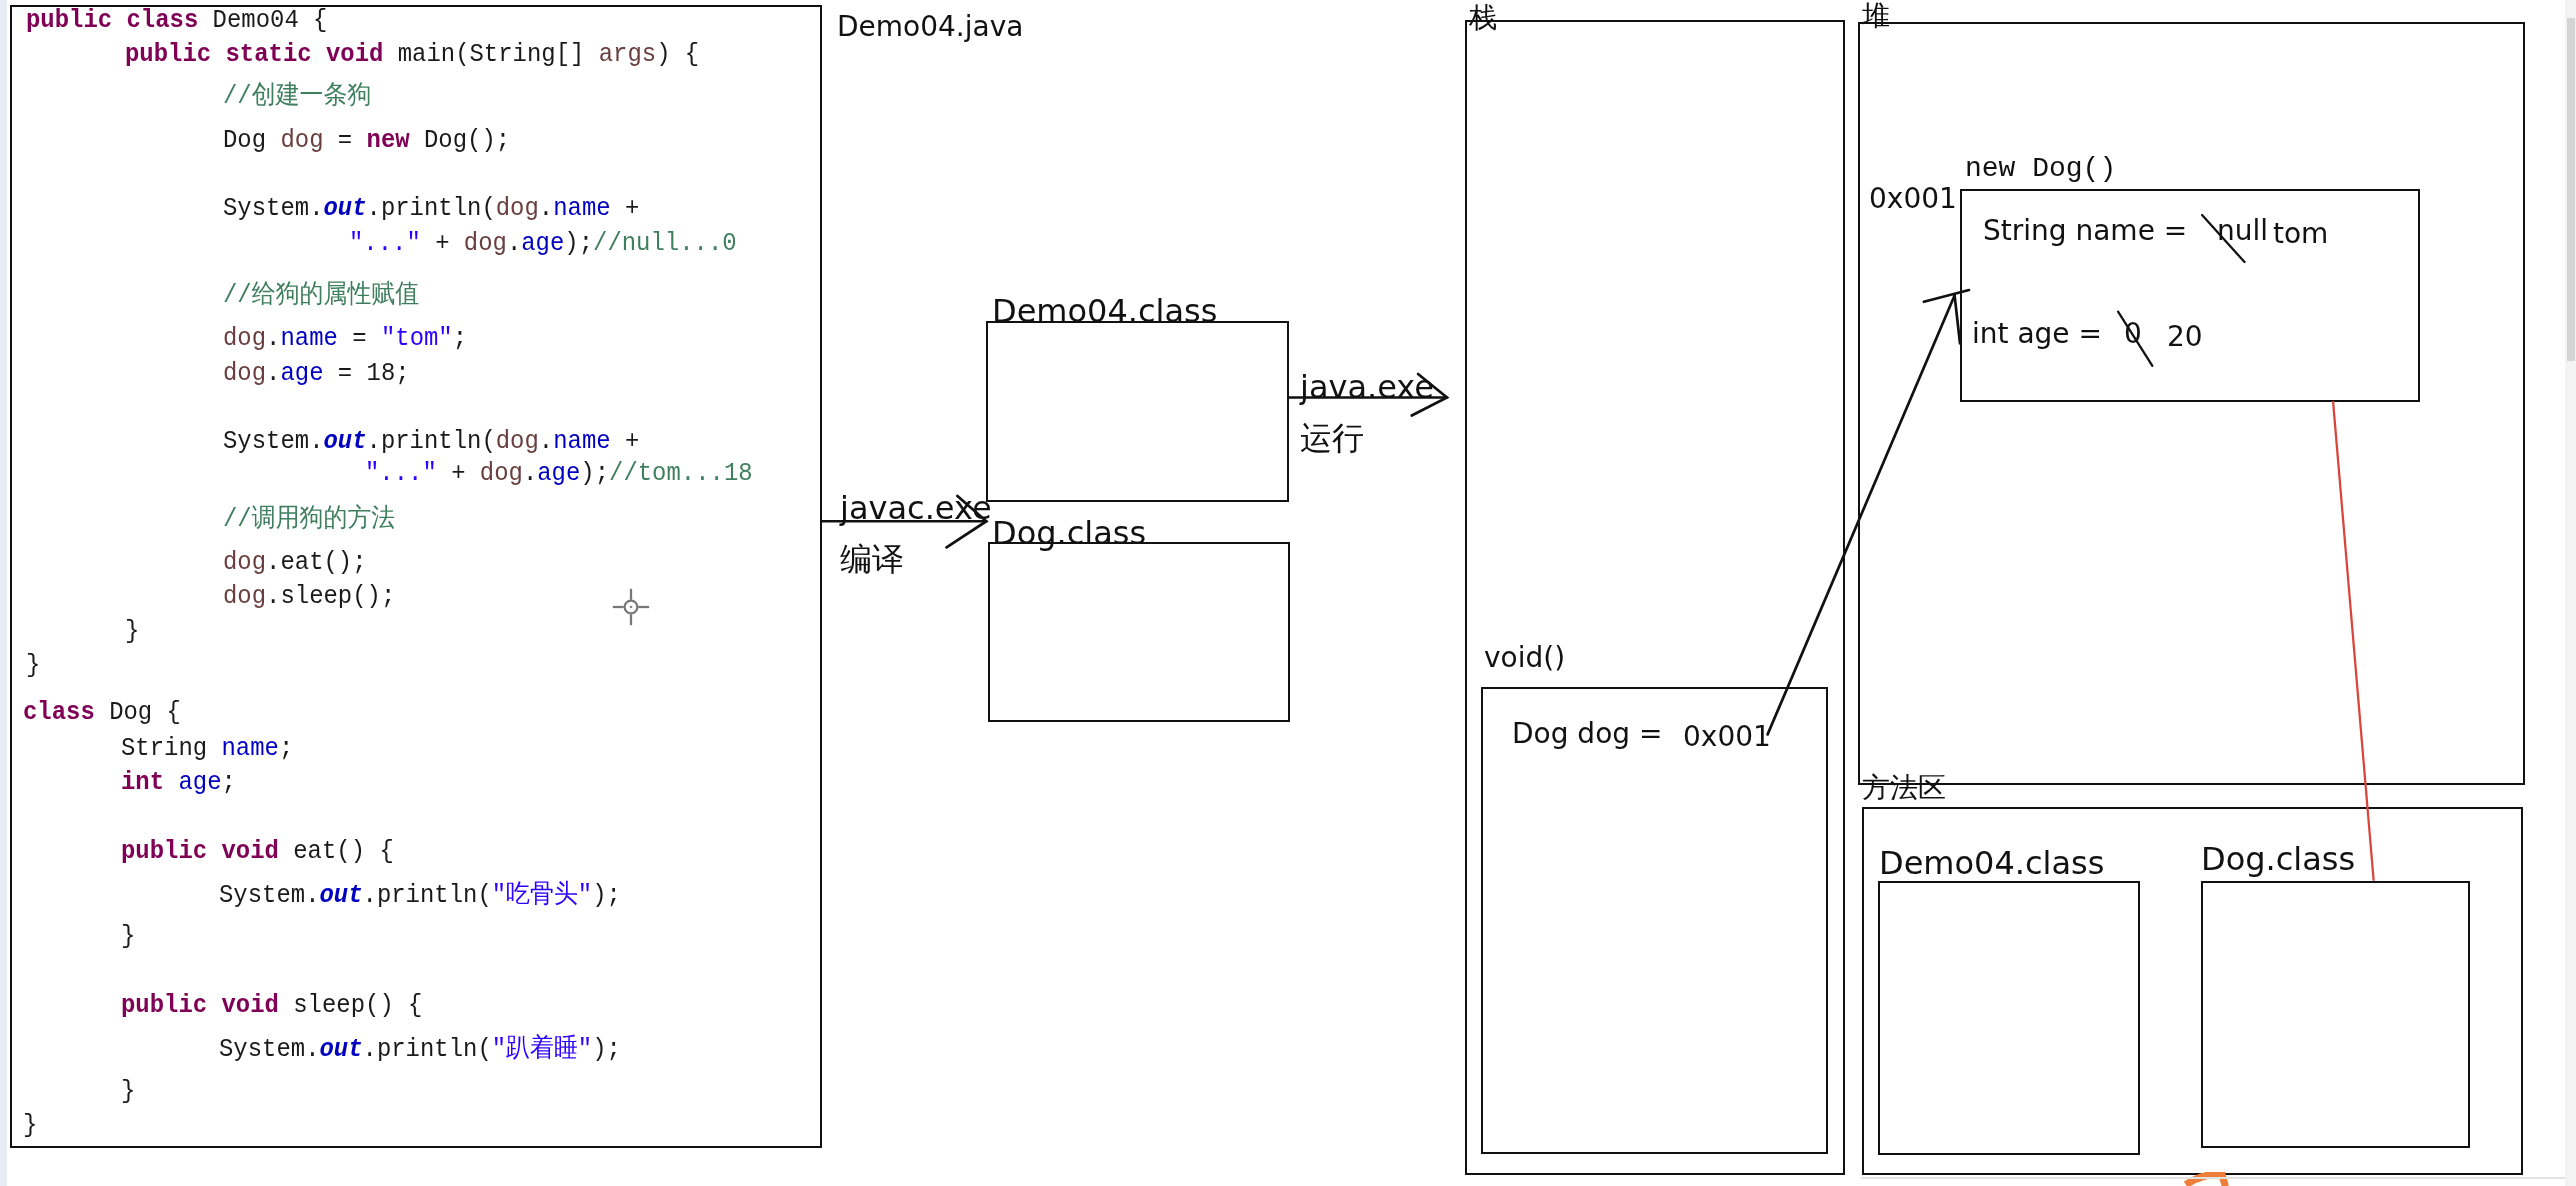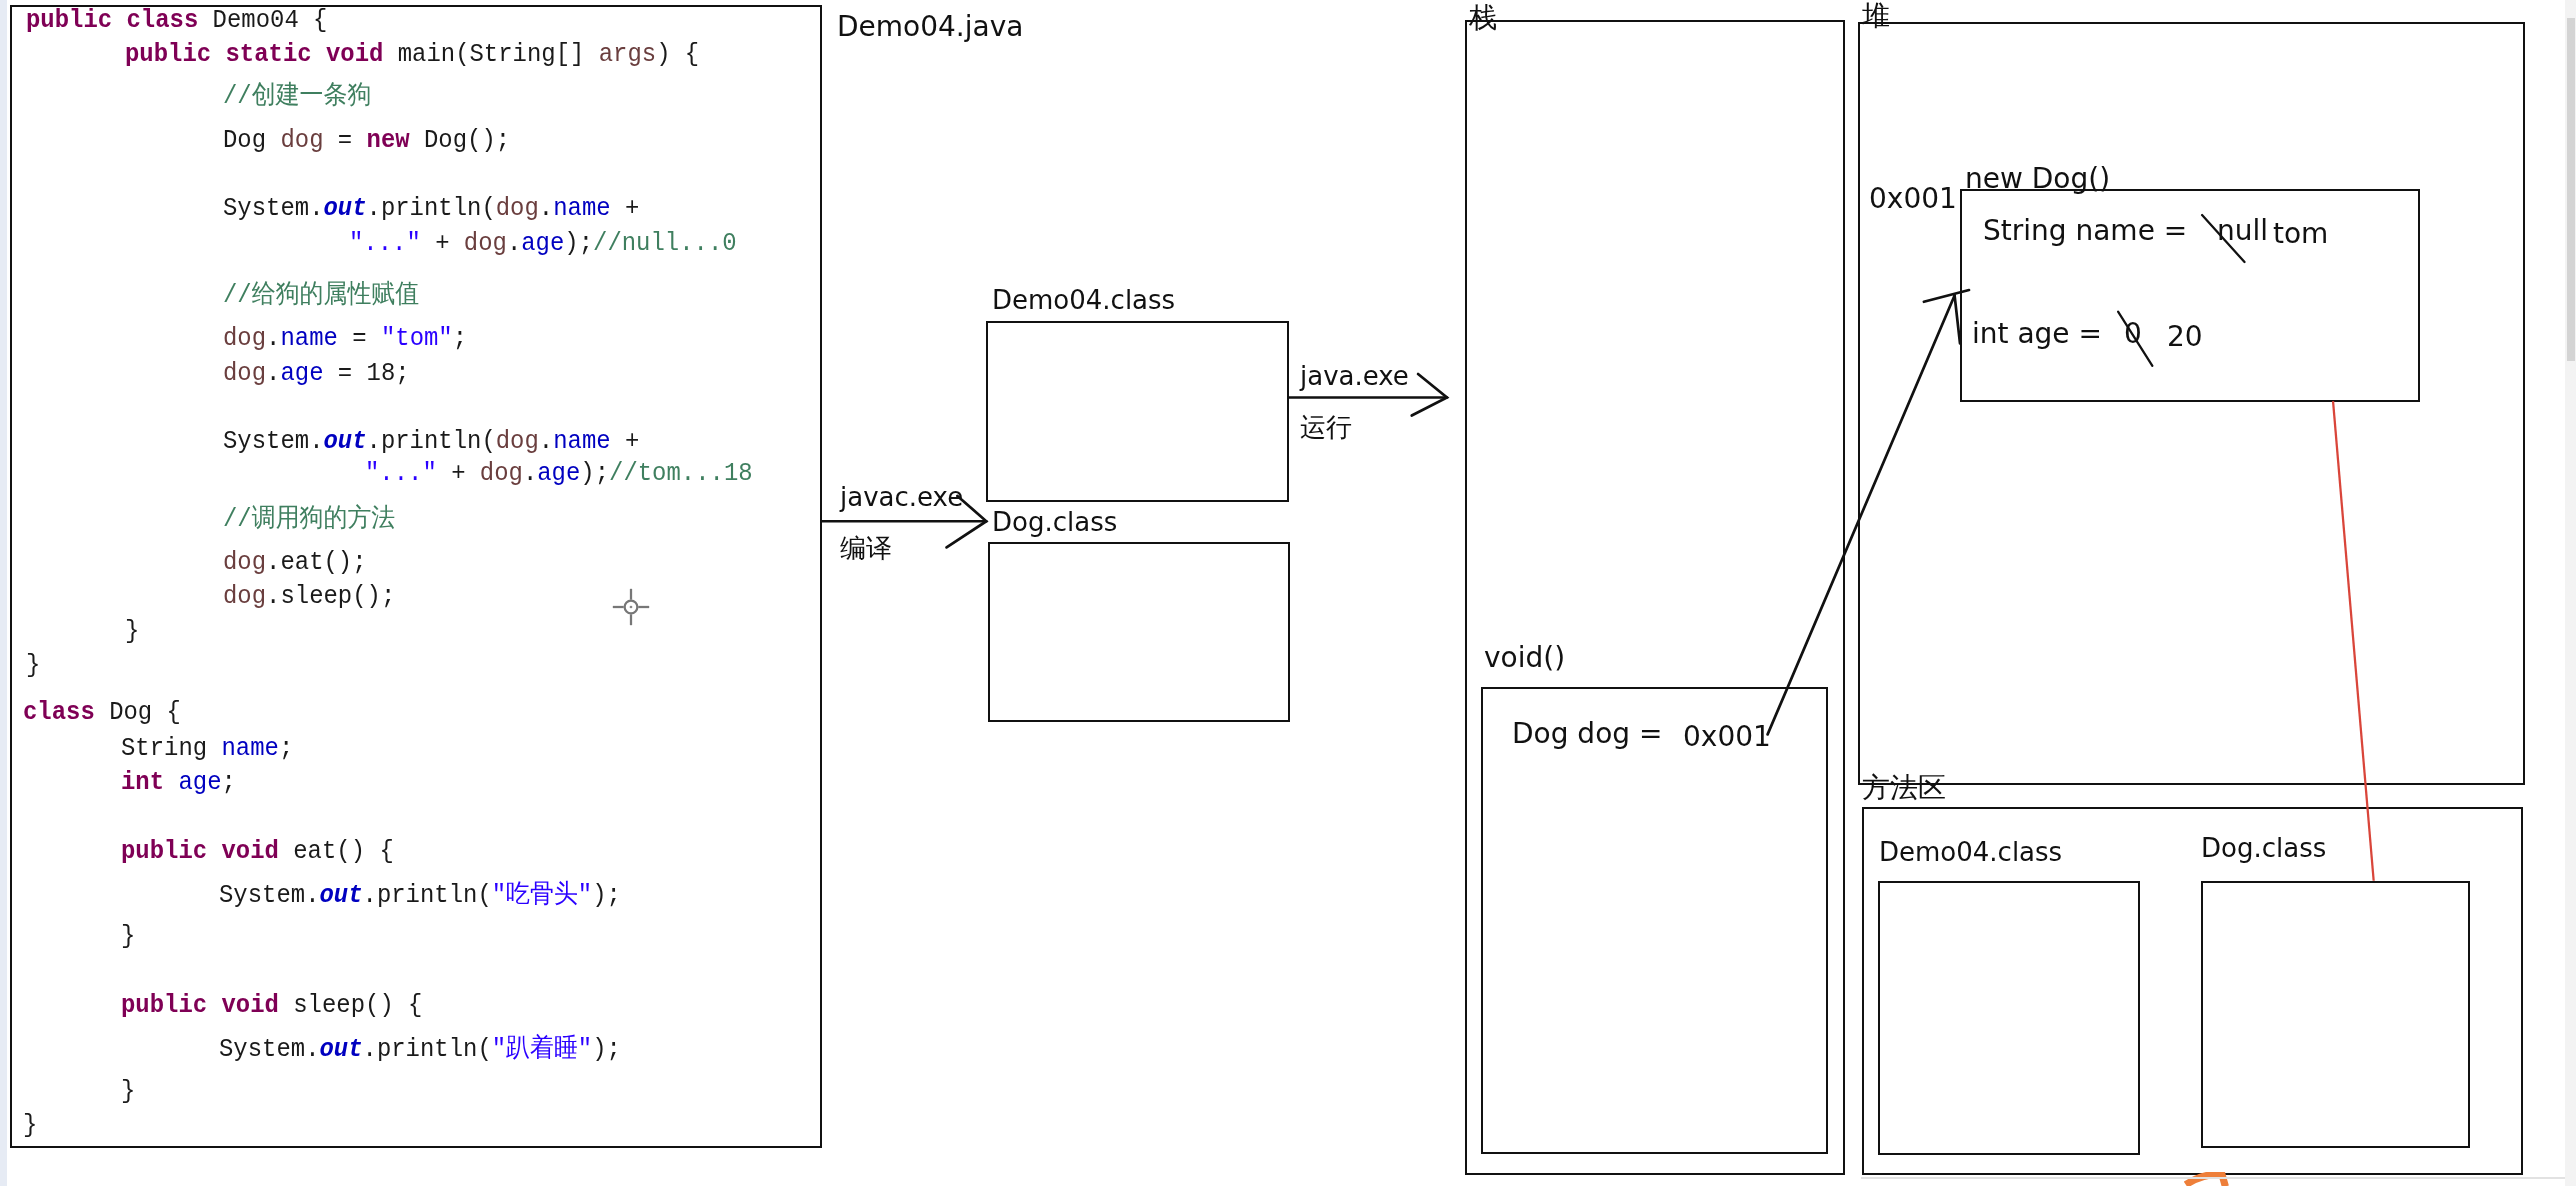--- a/index.html
+++ b/index.html
@@ -26,21 +26,21 @@
   .loc { color: #6a3e3e; }
   .cmt { color: #3f7f5f; }
   .str { color: #2a00ff; }
   .sout { color: #0000c0; font-style: italic; font-weight: bold; }
 
   .label {
     position: absolute; white-space: nowrap;
     font-family: "DejaVu Sans", sans-serif; font-size: 28px; color: #111;
     line-height: 1;
   }
-  .label.small { font-size: 26px; }
+  .label.small { font-size: 32px; margin-top: 8px; }
 
   svg.overlay { position: absolute; left: 0; top: 0; width: 2576px; height: 1187px; pointer-events: none; }
 
   .cursor-icon { position: absolute; left: 611px; top: 587px; width: 40px; height: 40px; }
   .orange-mark { position: absolute; left: 2184px; top: 1172px; width: 45px; height: 14.5px; }
 </style>
 </head>
 <body>
 
 <div class="left-strip"></div>
@@ -89,21 +89,21 @@
 
 <div class="box" style="left:1465px; top:20px; width:380px; height:1155px;"></div>
 <div class="label" style="left:1469px; top:3.6px;">栈</div>
 <div class="label" style="left:1484px; top:644px;">void()</div>
 <div class="box" style="left:1481px; top:687px; width:347px; height:467px;"></div>
 <div class="label" style="left:1512px; top:720px;">Dog dog =</div>
 <div class="label" style="left:1683px; top:723px;">0x001</div>
 
 <div class="box" style="left:1858px; top:22px; width:667px; height:763px;"></div>
 <div class="label" style="left:1862px; top:1.8px;">堆</div>
-<div class="label" style="left:1965px; top:165px;">new Dog()</div>
+<div class="label" style="left:1965px; top:155px;font-family:Liberation Mono, monospace;">new Dog()</div>
 <div class="label" style="left:1869px; top:185px;">0x001</div>
 <div class="box" style="left:1960px; top:189px; width:460px; height:213px;"></div>
 <div class="label" style="left:1983px; top:217px;">String name =</div>
 <div class="label" style="left:2201px; top:217px;margin-left:16px;">null</div>
 <div class="label" style="left:2273px; top:220px;">tom</div>
 <div class="label" style="left:1972px; top:320px;">int age =</div>
 <div class="label" style="left:2124px; top:320px;">0</div>
 <div class="label" style="left:2167px; top:323px;">20</div>
 
 <div class="label" style="left:1862px; top:774px;text-align:center;">方法区</div>

